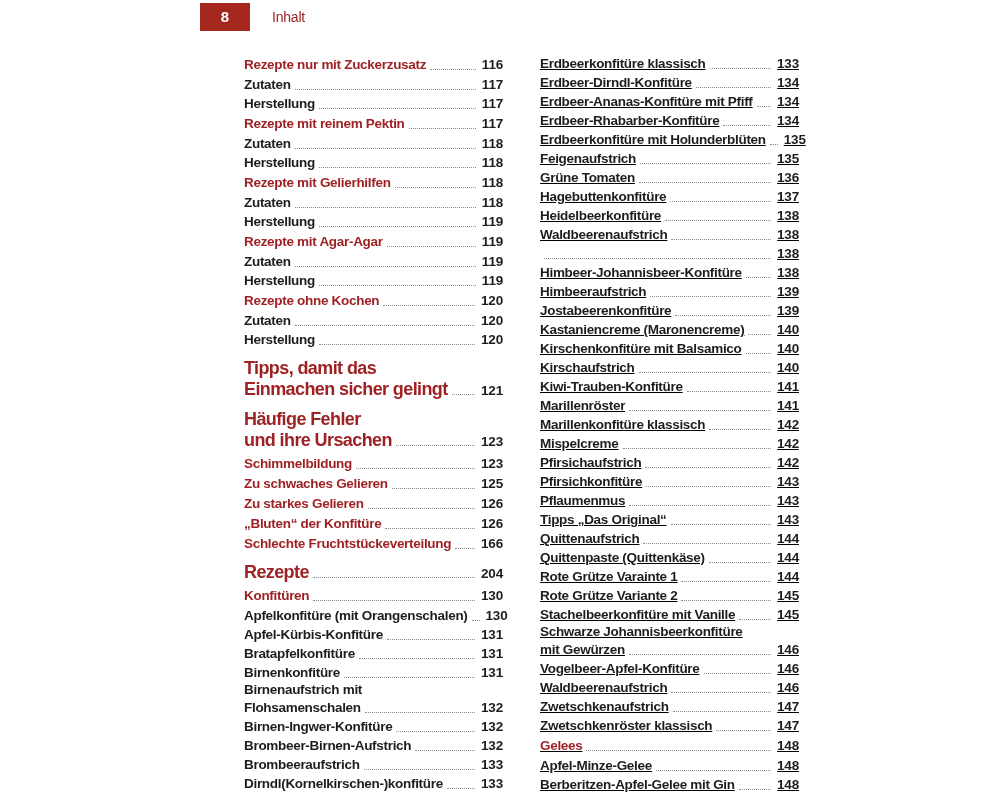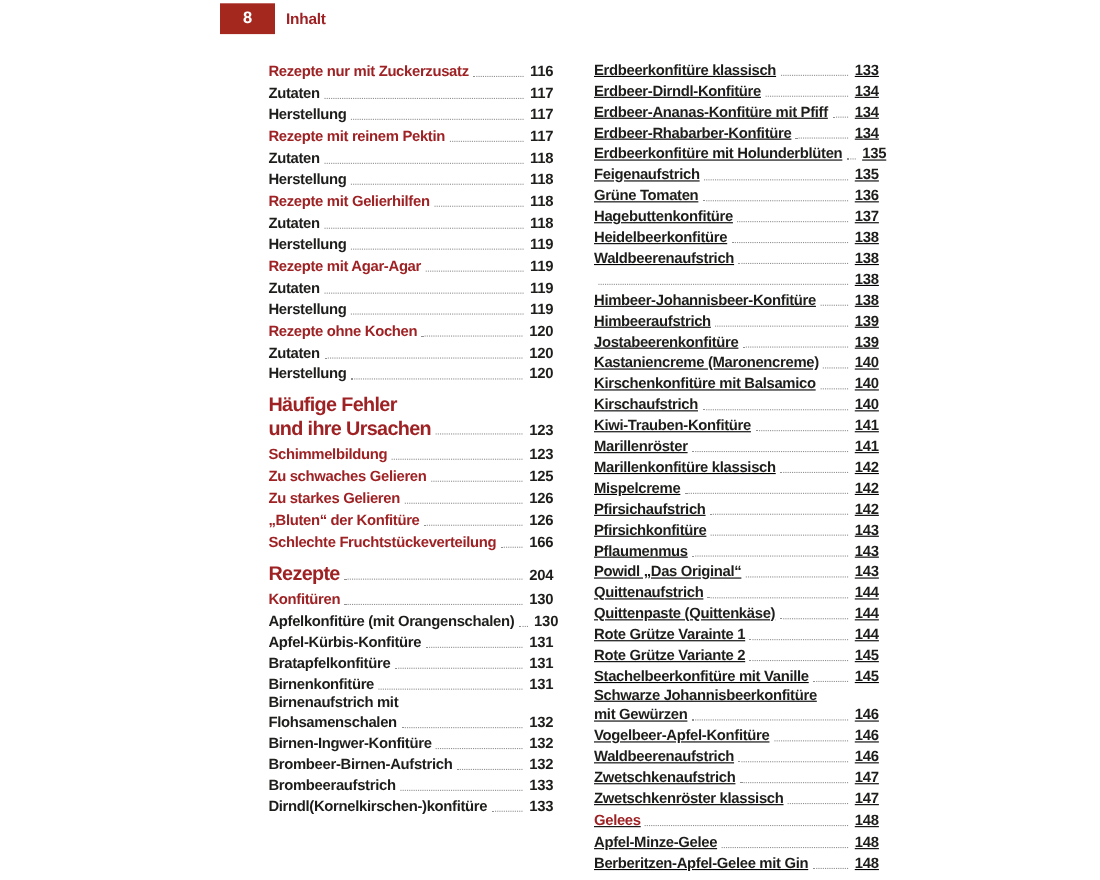--- a/index.html
+++ b/index.html
@@ -20,22 +20,22 @@
   
   .badge {
     position: absolute; left: 200px; top: 3px;
     width: 50px; height: 28px;
     background: var(--badge);
     color: #fff; font-weight: bold; font-size: 15px;
     text-align: center; line-height: 28px;
     letter-spacing: 0;
   }
   .header-title {
-    position: absolute; left: 260px; top: 9px;
-    color: var(--accent); font-weight: bold; font-size: 14px;
+    position: absolute; left: 272px; top: 9px;
+    color: var(--accent); font-weight: normal; font-size: 14px;
     letter-spacing: -0.2px;
     text-align: center;
   }
 
   
   .col {
     position: absolute; top: 54px; width: 259px;
   }
   #col-left  { left: 244px; }
   #col-right { left: 540px; text-decoration: underline; }
@@ -177,20 +177,28 @@
         </div>
       </div>
       <div class="row plain">
         <div class="lead">
           <span class="lbl">Herstellung</span>
           <span class="dots"></span>
           <span class="pg">120</span>
         </div>
       </div>
       <div class="row heading twoline">
+        <div class="l1">Tipps, damit das</div>
+        <div class="lead">
+          <span class="lbl">Einmachen sicher gelingt</span>
+          <span class="dots"></span>
+          <span class="pg">121</span>
+        </div>
+      </div>
+      <div class="row heading twoline">
         <div class="l1">Häufige Fehler</div>
         <div class="lead">
           <span class="lbl">und ihre Ursachen</span>
           <span class="dots"></span>
           <span class="pg">123</span>
         </div>
       </div>
       <div class="row red">
         <div class="lead">
           <span class="lbl">Schimmelbildung</span>
@@ -468,21 +476,21 @@
       </div>
       <div class="row plain">
         <div class="lead">
           <span class="lbl">Pflaumenmus</span>
           <span class="dots"></span>
           <span class="pg">143</span>
         </div>
       </div>
       <div class="row plain">
         <div class="lead">
-          <span class="lbl">Powidl „Das Original“</span>
+          <span class="lbl">Tipps „Das Original“</span>
           <span class="dots"></span>
           <span class="pg">143</span>
         </div>
       </div>
       <div class="row plain">
         <div class="lead">
           <span class="lbl">Quittenaufstrich</span>
           <span class="dots"></span>
           <span class="pg">144</span>
         </div>

